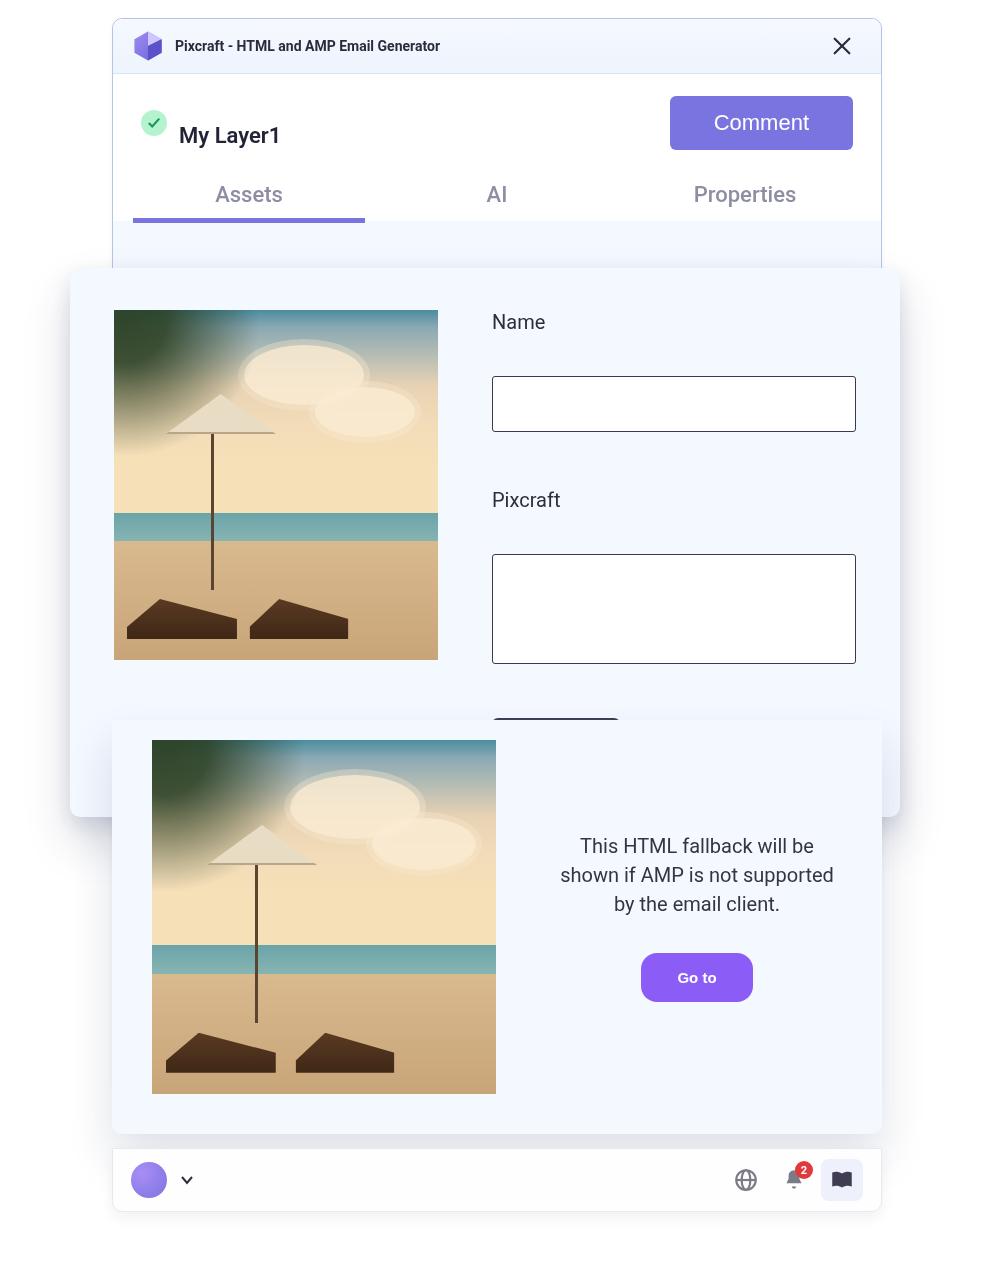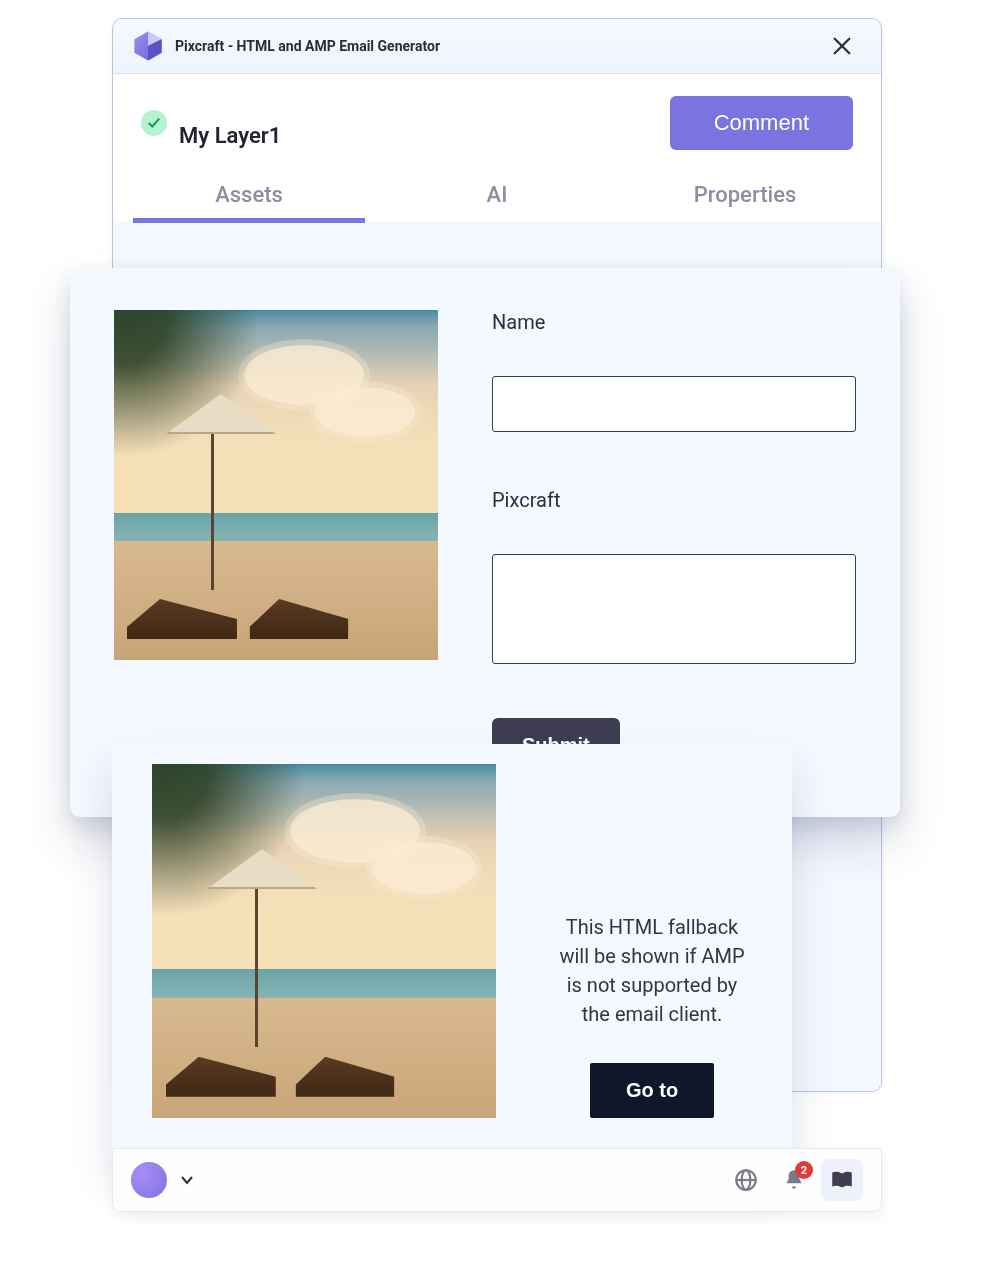--- a/index.html
+++ b/index.html
@@ -211,52 +211,51 @@
     border-radius: 6px;
     cursor: pointer;
     text-align: right;
   }
 
   
   .card2 {
     position: absolute;
     left: 112px;
     top: 720px;
-    width: 680px;
+    width: 770px;
     background: #f4f8ff;
     border-radius: 0 0 10px 10px;
     padding: 20px 40px 40px 40px;
     box-shadow: 0 24px 46px rgba(31,42,90,0.14);
     display: flex;
     gap: 56px;
-    align-items: flex-end;
-    margin-top: 24px;
+    align-items: center;
   }
   .card2 .beach-img {
     width: 344px;
     height: 354px;
   }
   .fallback-text {
     flex: 1;
     text-align: center;
   }
   .fallback-text p {
     font-size: 20px;
     color: #35353f;
     line-height: 1.45;
     margin-bottom: 34px;
   }
   .goto-btn {
-    background: #0f172a;
+    background: #8b5cf6;
     color: #fff;
-    font-size: 20px;
+    font-size: 15px;
     font-weight: 600;
     padding: 16px 36px;
     border: none;
-    border-radius: 2px;
+    border-radius: 16px;
     cursor: pointer;
   }
 
   
   .bottombar {
     position: absolute;
     left: 112px;
     top: 1148px;
     width: 770px;
     height: 64px;

